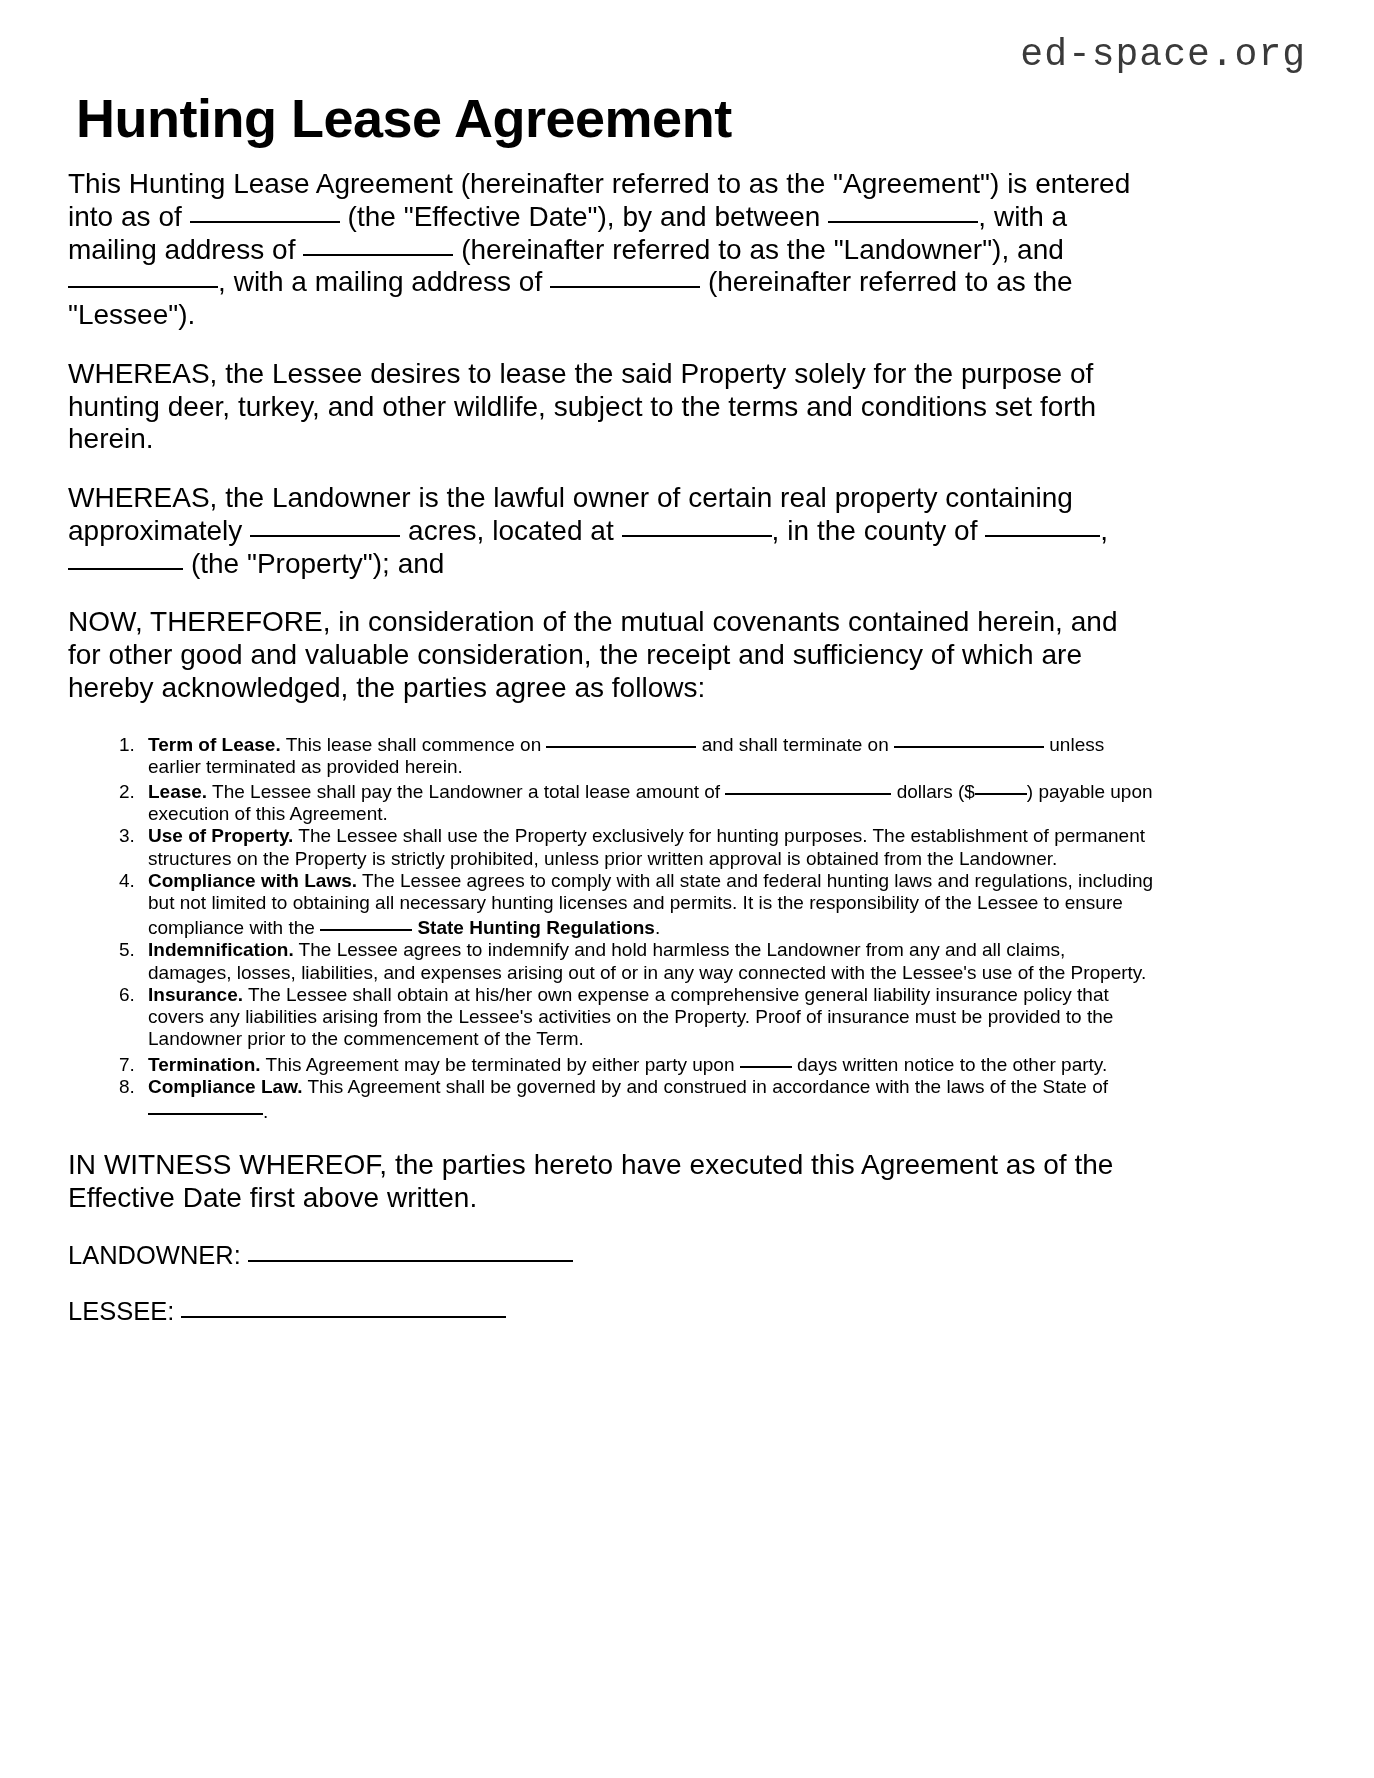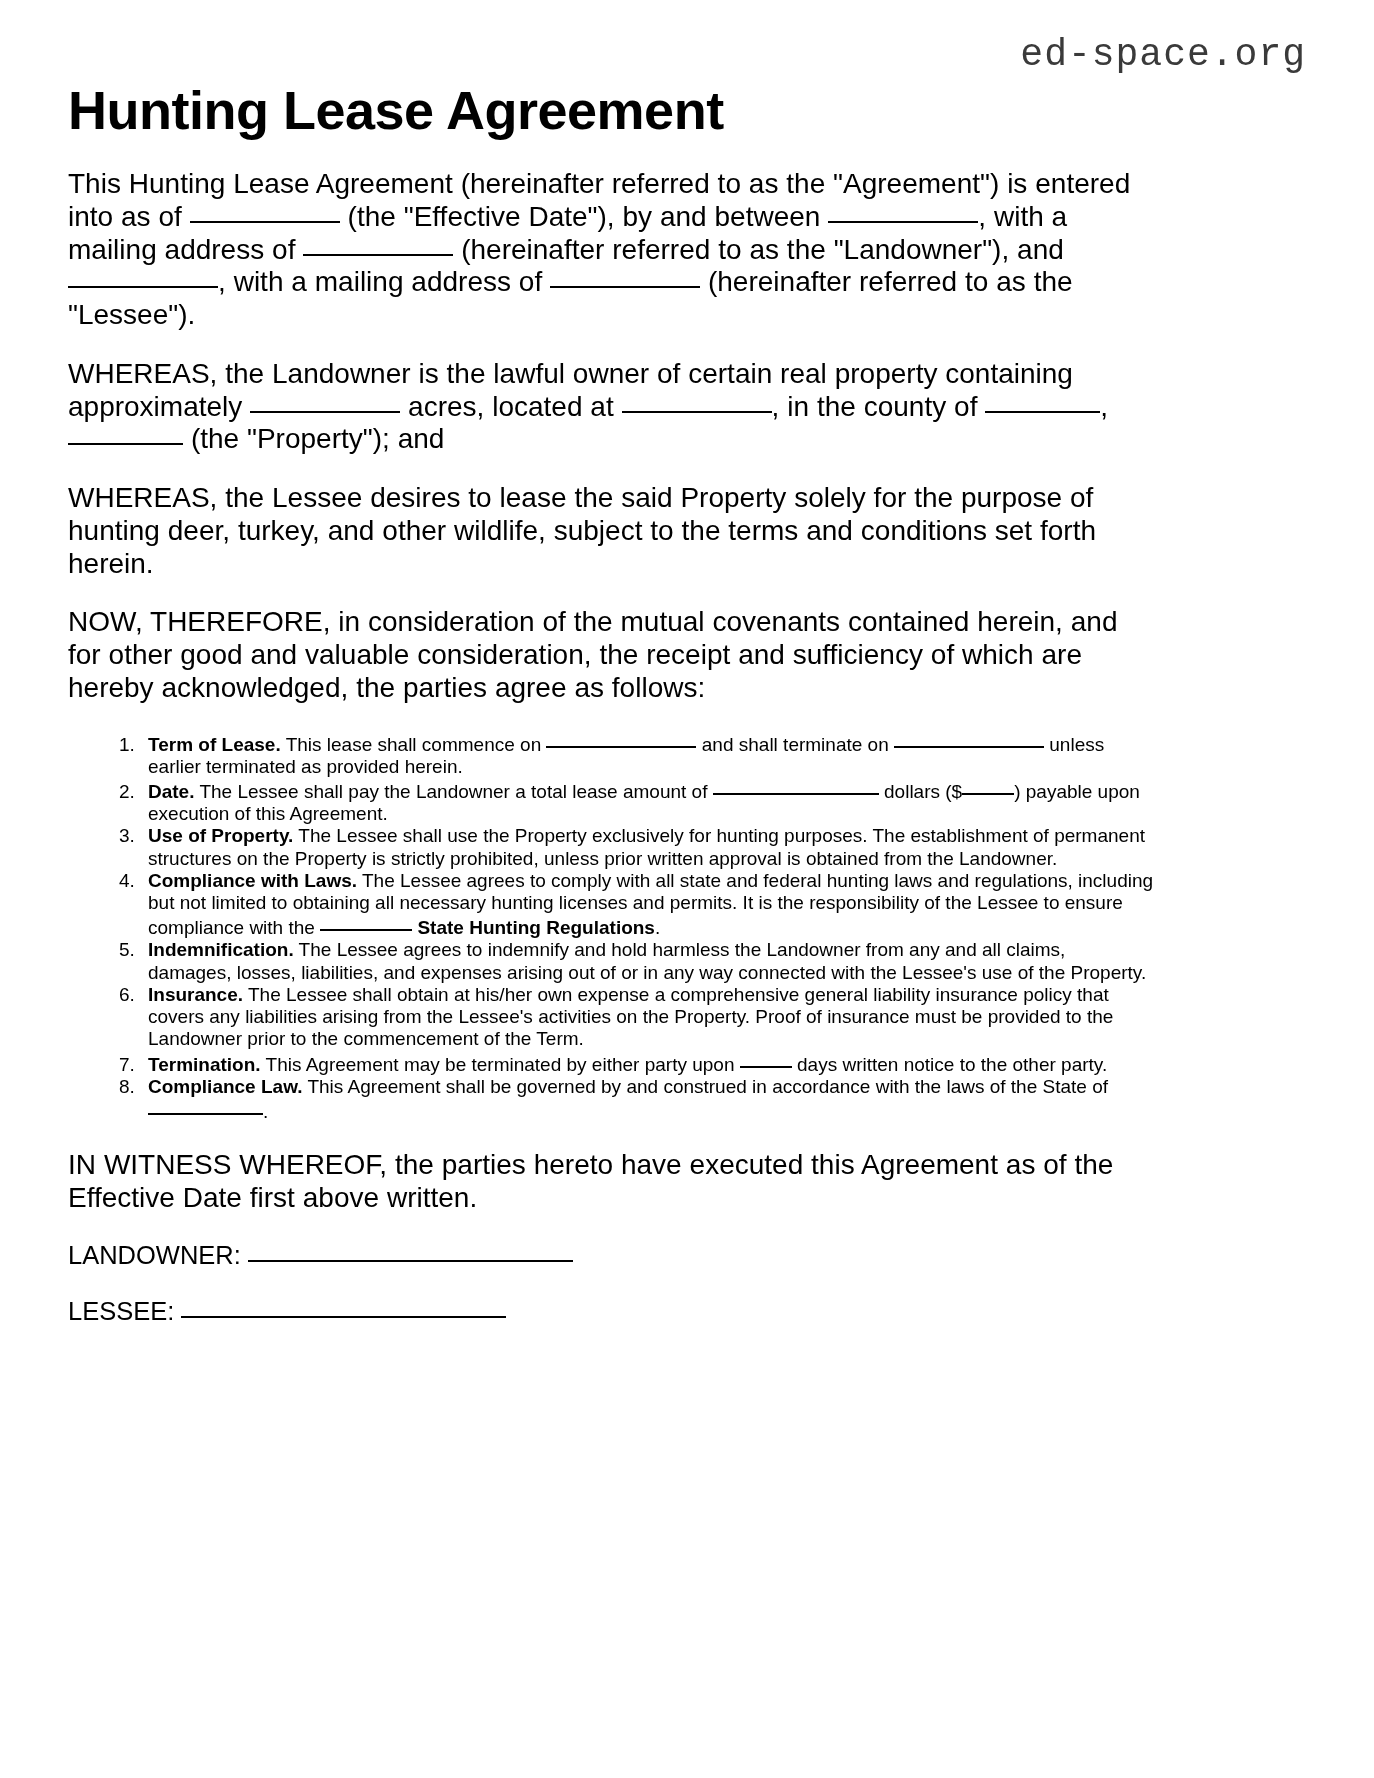--- a/index.html
+++ b/index.html
@@ -36,21 +36,21 @@
     line-height: 1;
   }
   .doc-title {
     position: absolute;
     top: 82px;
     left: 68px;
     font-size: 54px;
     font-weight: bold;
     letter-spacing: -0.5px;
     line-height: 1.05;
-    margin: 0;
+    margin: 8px;
     white-space: nowrap;
   }
   .body-block {
     position: absolute;
     top: 168px;
     left: 68px;
     width: 1086px;
   }
   p.para {
     font-size: 28px;
@@ -107,31 +107,31 @@
 <div class="page">
 
   <div class="watermark">ed-space.org</div>
 
   <h1 class="doc-title">Hunting Lease Agreement</h1>
 
   <div class="body-block">
 
     <p class="para"><span>This Hunting Lease Agreement (hereinafter referred to as the "Agreement") is entered into as of </span><span class="blank b-lg"></span><span> (the "Effective Date"), by and between </span><span class="blank b-lg"></span><span>, with a mailing address of </span><span class="blank b-lg"></span><span> (hereinafter referred to as the "Landowner"), and </span><span class="blank b-lg"></span><span>, with a mailing address of </span><span class="blank b-lg"></span><span> (hereinafter referred to as the "Lessee").</span></p>
 
+    <p class="para">WHEREAS, the Lessee desires to lease the said Property solely for the purpose of hunting deer, turkey, and other wildlife, subject to the terms and conditions set forth herein.</p>
+
     <p class="para"><span>WHEREAS, the Landowner is the lawful owner of certain real property containing approximately </span><span class="blank b-lg"></span><span> acres, located at </span><span class="blank b-lg"></span><span>, in the county of </span><span class="blank b-md"></span><span>, </span><span class="blank b-md"></span><span> (the "Property"); and</span></p>
-
-    <p class="para">WHEREAS, the Lessee desires to lease the said Property solely for the purpose of hunting deer, turkey, and other wildlife, subject to the terms and conditions set forth herein.</p>
 
     <p class="para">NOW, THEREFORE, in consideration of the mutual covenants contained herein, and for other good and valuable consideration, the receipt and sufficiency of which are hereby acknowledged, the parties agree as follows:</p>
 
     <ol class="terms">
 
       <li><span class="term-title">Term of Lease.</span><span> This lease shall commence on </span><span class="blank b-lg"></span><span> and shall terminate on </span><span class="blank b-lg"></span><span> unless earlier terminated as provided herein.</span></li>
 
-      <li><span class="term-title">Date.</span><span> The Lessee shall pay the Landowner a total lease amount of </span><span class="blank b-xl"></span><span> dollars ($</span><span class="blank b-xs"></span><span>) payable upon execution of this Agreement.</span></li>
+      <li><span class="term-title">Lease.</span><span> The Lessee shall pay the Landowner a total lease amount of </span><span class="blank b-xl"></span><span> dollars ($</span><span class="blank b-xs"></span><span>) payable upon execution of this Agreement.</span></li>
 
       <li><span class="term-title">Use of Property.</span><span> The Lessee shall use the Property exclusively for hunting purposes. The establishment of permanent structures on the Property is strictly prohibited, unless prior written approval is obtained from the Landowner.</span></li>
 
       <li><span class="term-title">Compliance with Laws.</span><span> The Lessee agrees to comply with all state and federal hunting laws and regulations, including but not limited to obtaining all necessary hunting licenses and permits. It is the responsibility of the Lessee to ensure compliance with the </span><span class="blank b-sm"></span> <span class="term-title">State Hunting Regulations</span><span>.</span></li>
 
       <li><span class="term-title">Indemnification.</span><span> The Lessee agrees to indemnify and hold harmless the Landowner from any and all claims, damages, losses, liabilities, and expenses arising out of or in any way connected with the Lessee's use of the Property.</span></li>
 
       <li><span class="term-title">Insurance.</span><span> The Lessee shall obtain at his/her own expense a comprehensive general liability insurance policy that covers any liabilities arising from the Lessee's activities on the Property. Proof of insurance must be provided to the Landowner prior to the commencement of the Term.</span></li>
 
       <li><span class="term-title">Termination.</span><span> This Agreement may be terminated by either party upon </span><span class="blank b-xs"></span><span> days written notice to the other party.</span></li>

